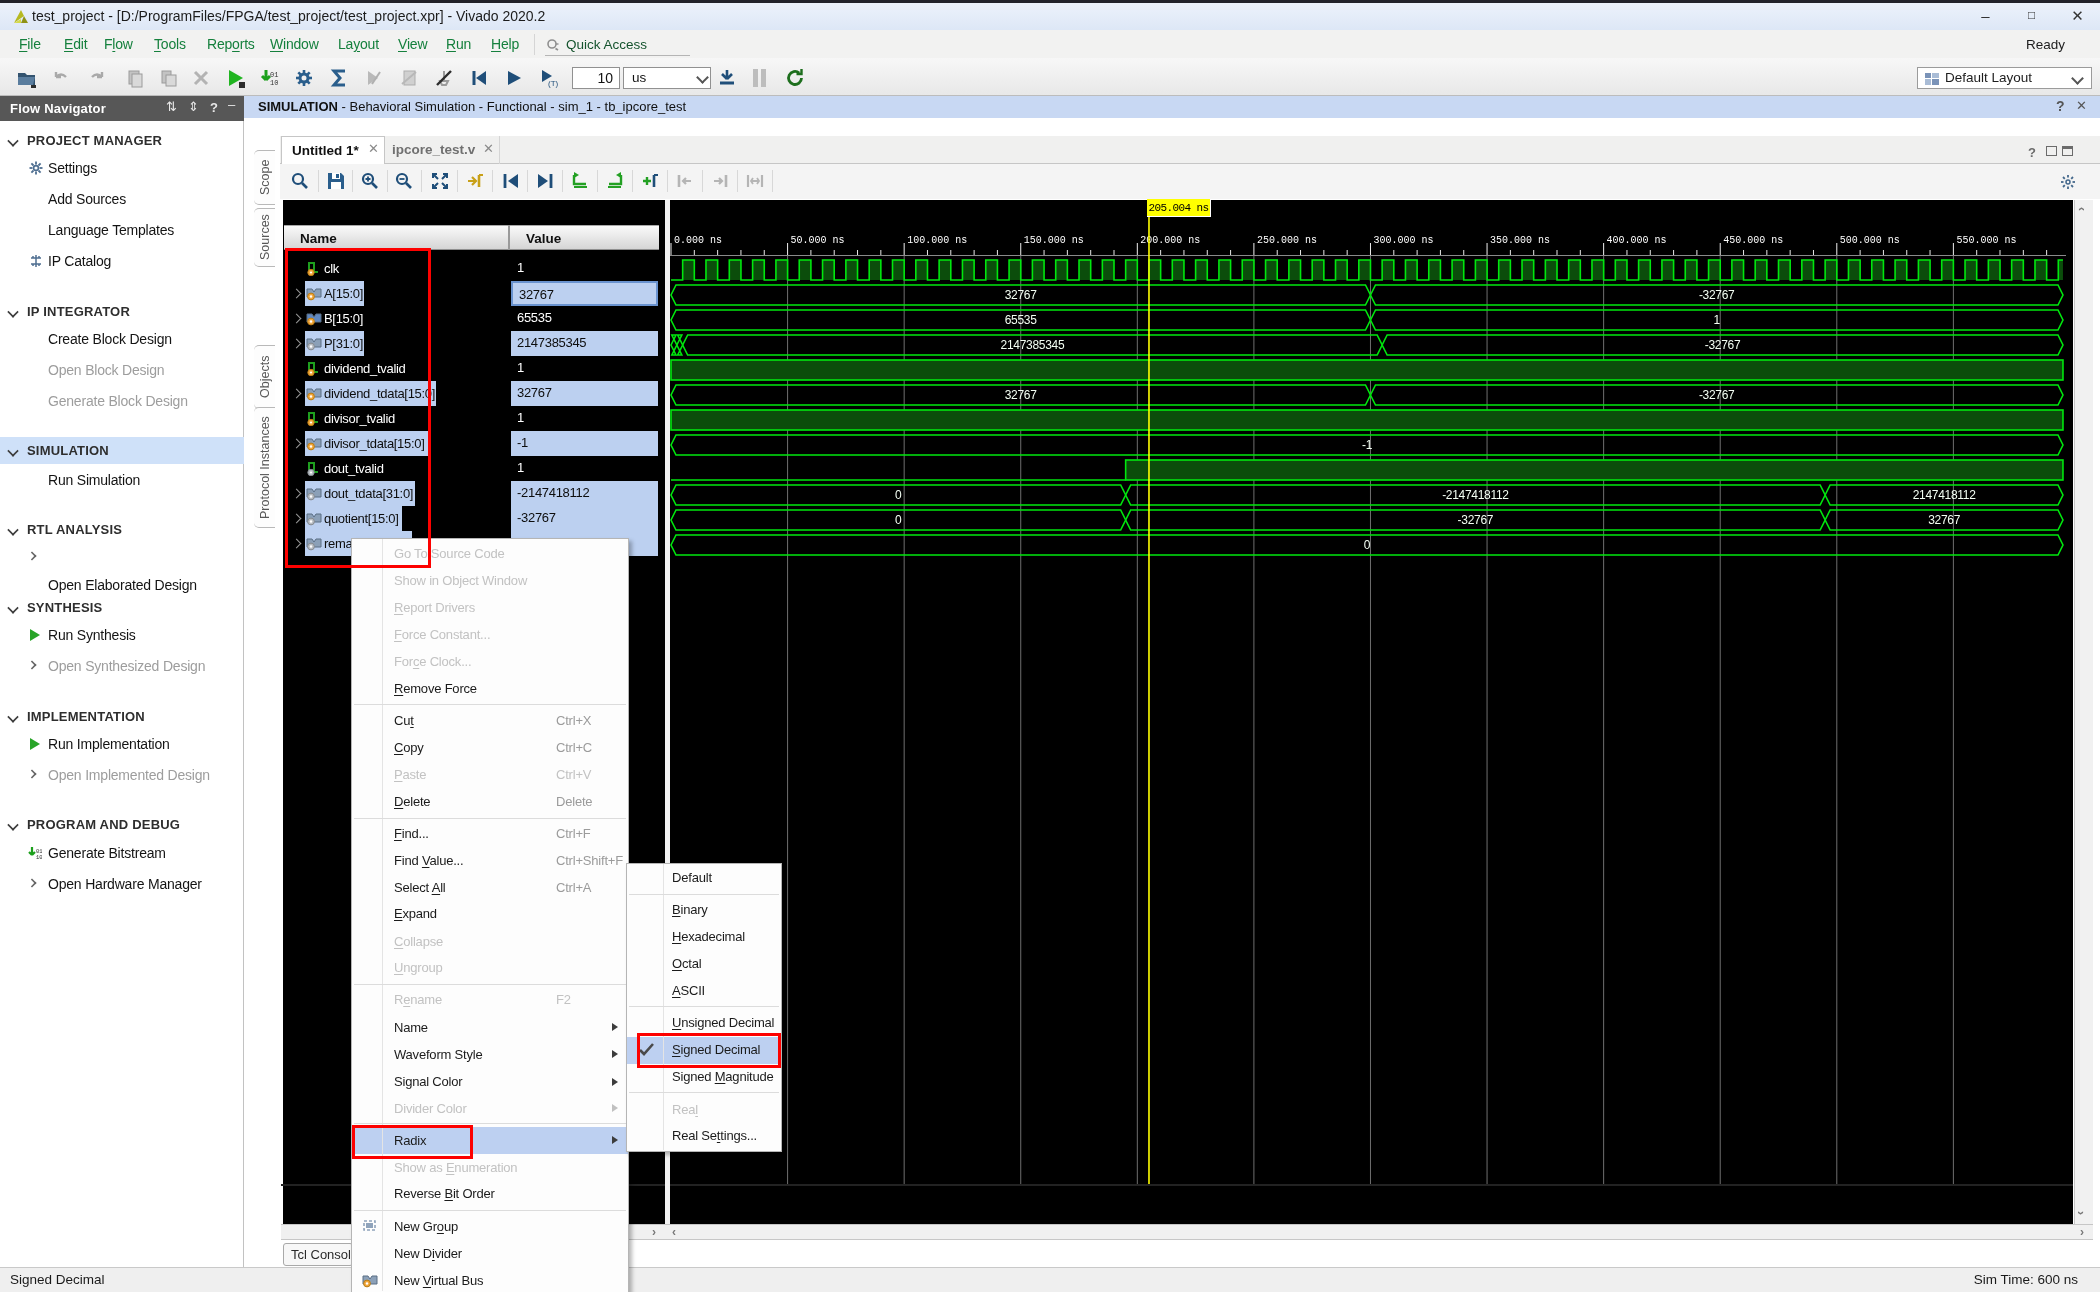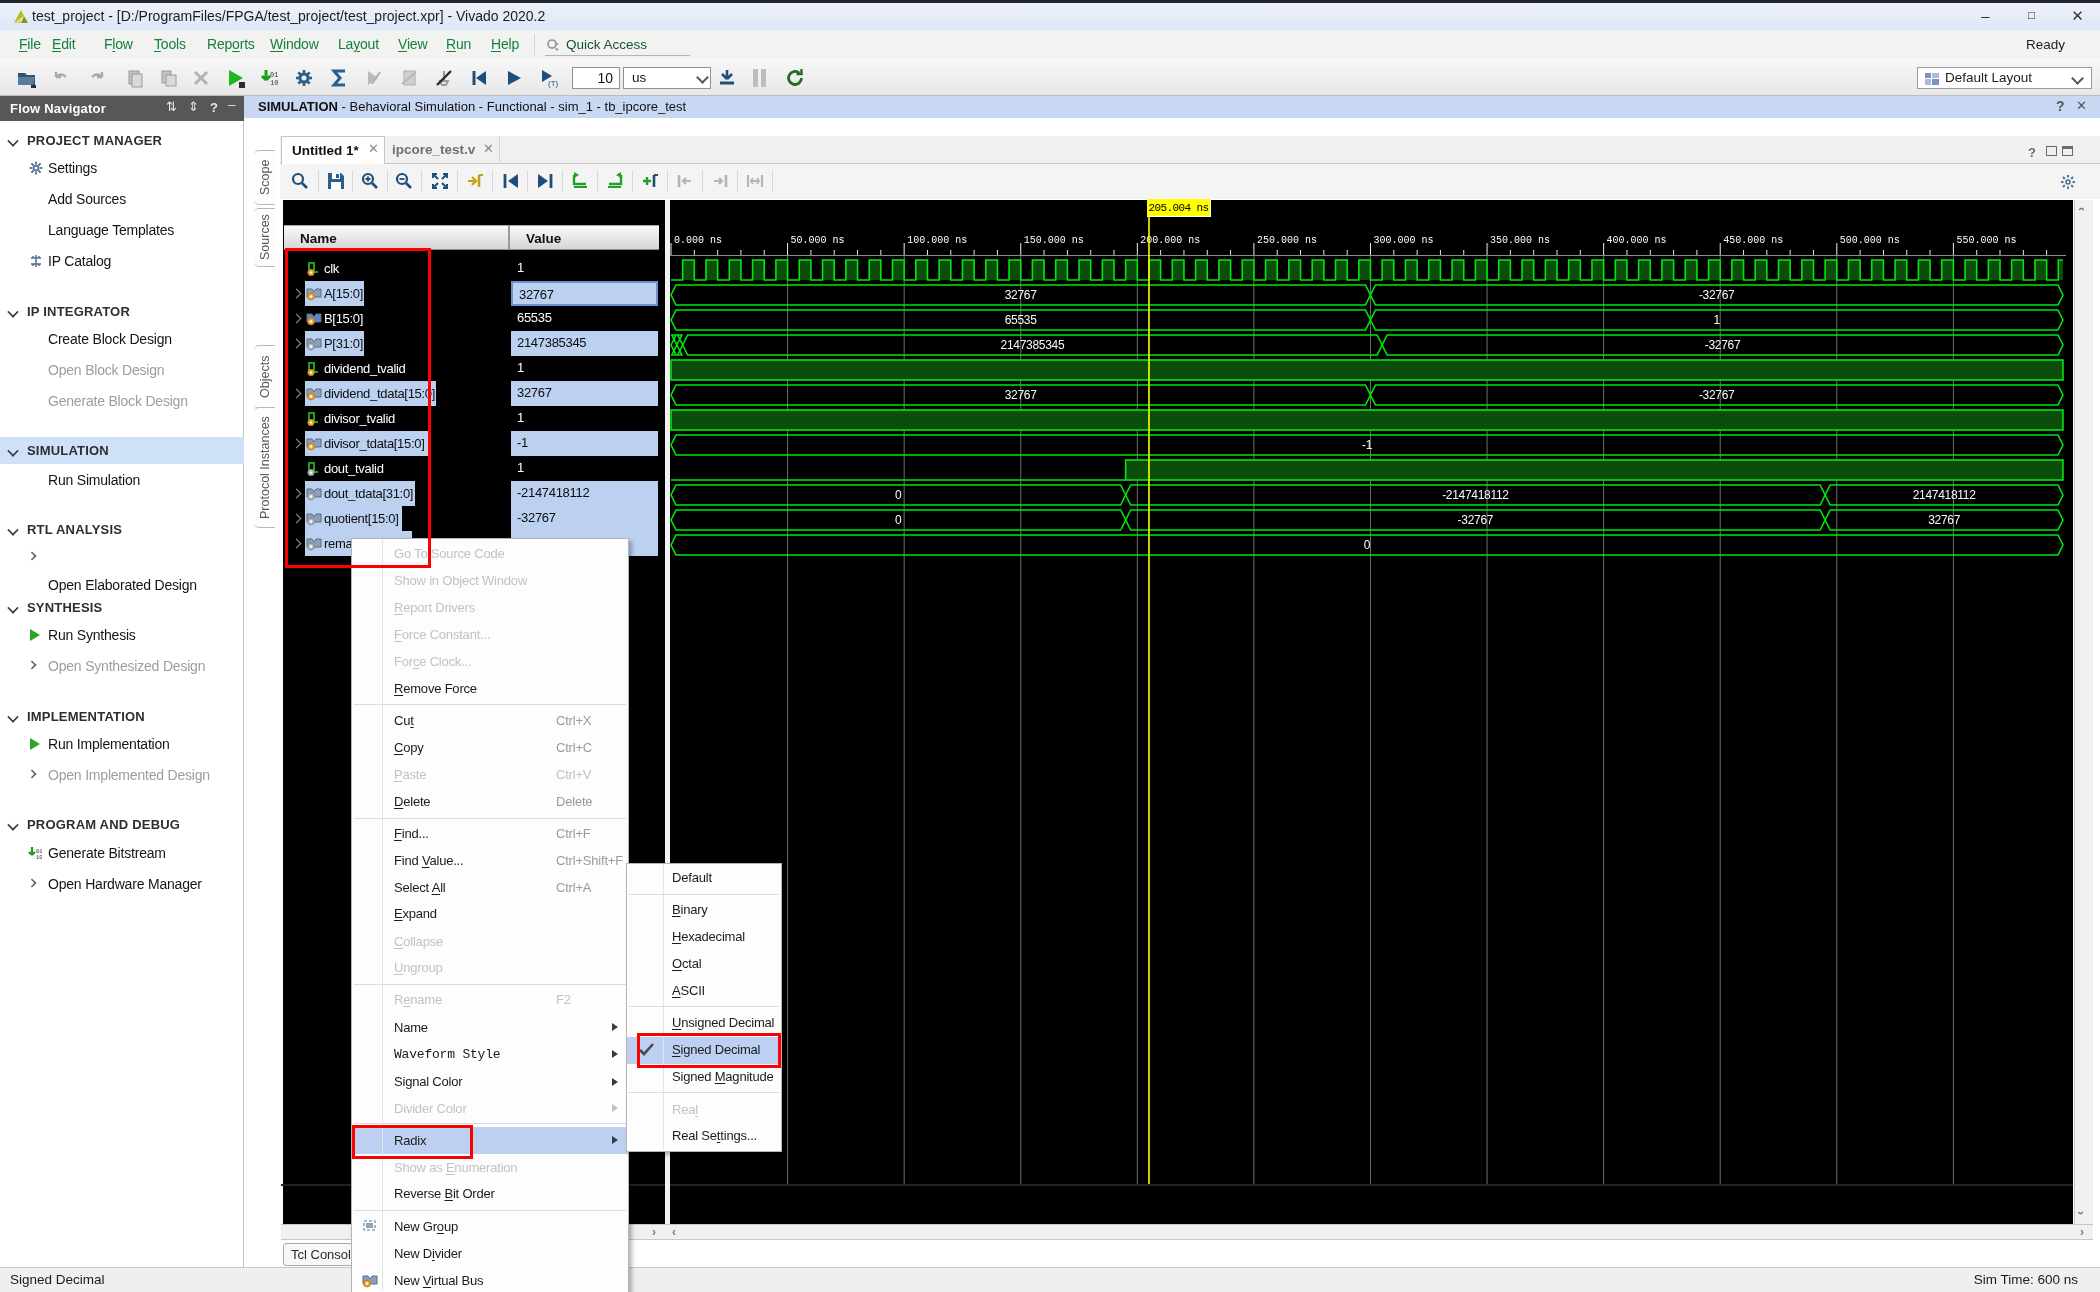--- a/index.html
+++ b/index.html
@@ -89,21 +89,21 @@
     <path d="M2 15 L9 2 L12 8 Z" fill="#b6b921"></path>
     <path d="M9 15 L12 8 L16 15 Z" fill="#8f9216"></path>
     <path d="M2 15 L9 11 L9 15 Z" fill="#d6d94a"></path>
   </svg>
 <div class="abs" id="title-text">test_project - [D:/ProgramFiles/FPGA/test_project/test_project.xpr] - Vivado 2020.2</div>
 <div class="abs winbtn" style="left:1977px;">–</div>
 <div class="abs winbtn" style="left:2023px;font-size:12px;">□</div>
 <div class="abs winbtn" style="left:2069px;">✕</div>
 <div class="abs" id="menubar"></div>
 <div class="abs mi" style="left:19px;"><u>F</u>ile</div>
-<div class="abs mi" style="left:52px;"><u>E</u>dit</div>
+<div class="abs mi" style="left:64px;"><u>E</u>dit</div>
 <div class="abs mi" style="left:104px;">F<u>l</u>ow</div>
 <div class="abs mi" style="left:154px;"><u>T</u>ools</div>
 <div class="abs mi" style="left:207px;">Rep<u>o</u>rts</div>
 <div class="abs mi" style="left:270px;"><u>W</u>indow</div>
 <div class="abs mi" style="left:338px;">La<u>y</u>out</div>
 <div class="abs mi" style="left:398px;"><u>V</u>iew</div>
 <div class="abs mi" style="left:446px;"><u>R</u>un</div>
 <div class="abs mi" style="left:491px;"><u>H</u>elp</div>
 <div class="abs" id="qa-sep"></div>
 <svg class="abs" style="left:546px;top:38px" width="15" height="15" viewBox="0 0 15 15">
@@ -756,21 +756,21 @@
     <span class="lab"><u>U</u>ngroup</span>
   </div>
 <div class="abs mitem dis" style="left:351px;top:986px;width:278px;">
     <span class="lab">R<u>e</u>name</span>
     <span class="sc">F2</span>
   </div>
 <div class="abs mitem" style="left:351px;top:1014px;width:278px;">
     <span class="lab">Name</span>
   </div>
 <div class="abs marr" style="left:612px;top:1023px;"></div>
-<div class="abs mitem" style="left:351px;top:1041px;width:278px;font-family:Liberation Mono, monospace;">
+<div class="abs mitem" style="left:351px;top:1041px;width:278px;">
     <span class="lab">Waveform Style</span>
   </div>
 <div class="abs marr" style="left:612px;top:1050px;"></div>
 <div class="abs mitem" style="left:351px;top:1068px;width:278px;">
     <span class="lab">Signal Color</span>
   </div>
 <div class="abs marr" style="left:612px;top:1078px;"></div>
 <div class="abs mitem dis" style="left:351px;top:1095px;width:278px;">
     <span class="lab">Divider Color</span>
   </div>

